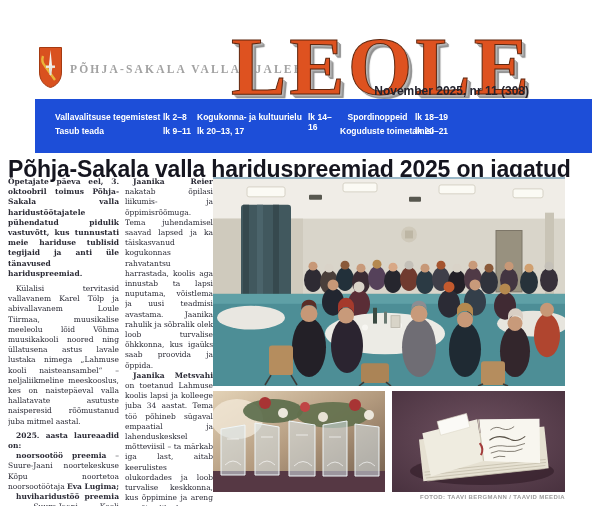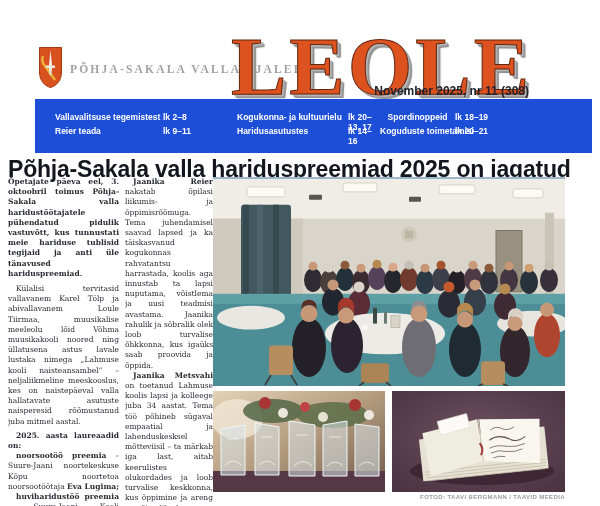--- a/index.html
+++ b/index.html
@@ -16,21 +16,21 @@
          -webkit-text-stroke:1px #5e270f;
          text-shadow:2px 2px 0 #b5b5b5,3px 3px 0 #9a9a9a,4px 4px 1px #8b8b8b;margin-top:24px;}
   .issue{position:absolute;right:7px;top:84px;font-size:12px;font-weight:bold;color:#23232e;}
 
   
   .toc{position:absolute;left:35px;right:8px;top:99px;height:54px;background:#1d4ed8;
        display:flex;align-items:center;padding-left:20px;box-sizing:border-box;color:#ffffff;}
   .toc-group{display:grid;grid-template-rows:14px 14px;grid-auto-flow:column;font-size:8.5px;font-weight:bold;}
   .toc-group .lbl{white-space:nowrap;}
   .g1{grid-template-columns:108px auto;width:142px;}
-  .g2{grid-template-columns:111px auto;width:143px;margin-left:40px;}
+  .g2{grid-template-columns:111px auto;width:143px;}
   .g3{grid-template-columns:75px auto;text-align:center;}
 
   
   .headline{position:absolute;left:8px;top:141px;width:588px;font-size:23px;font-weight:bold;
             color:#15151f;letter-spacing:-0.2px;white-space:nowrap;}
 
   
   .article{position:absolute;left:8px;top:176px;right:0;bottom:0;}
   .colA,.colB{position:absolute;top:1px;bottom:0;overflow:hidden;
       font-family:"DejaVu Serif",serif;font-size:7.5px;line-height:10.2px;color:#2b2b36;
@@ -67,27 +67,26 @@
       <rect x="11.5" y="22" width="2" height="7" fill="#e2e0d8"></rect>
     </svg>
     <div class="tagline">PÕHJA-SAKALA VALLA AJALEHT</div>
     <div class="leole">LEOLE</div>
     <div class="issue">November 2025, nr 11 (308)</div>
   </div>
 
   <div class="toc">
     <div class="toc-group g1">
       <span class="lbl">Vallavalitsuse tegemistest</span>
-      <span class="lbl">Reier teada</span>
+      <span class="lbl">Tasub teada</span>
       <span class="pgs">lk 2–8</span>
       <span class="pgs">lk 9–11</span>
     </div>
     <div class="toc-group g2">
       <span class="lbl">Kogukonna- ja kultuurielu</span>
-      <span class="lbl">Haridusasutustes</span>
       <span class="pgs">lk 20–13, 17</span>
       <span class="pgs">lk 14–16</span>
     </div>
     <div class="toc-group g3">
       <span class="lbl">Spordinoppeid</span>
       <span class="lbl">Koguduste toimetamisi</span>
       <span class="pgs">lk 18–19</span>
       <span class="pgs">lk 20–21</span>
     </div>
   </div>

